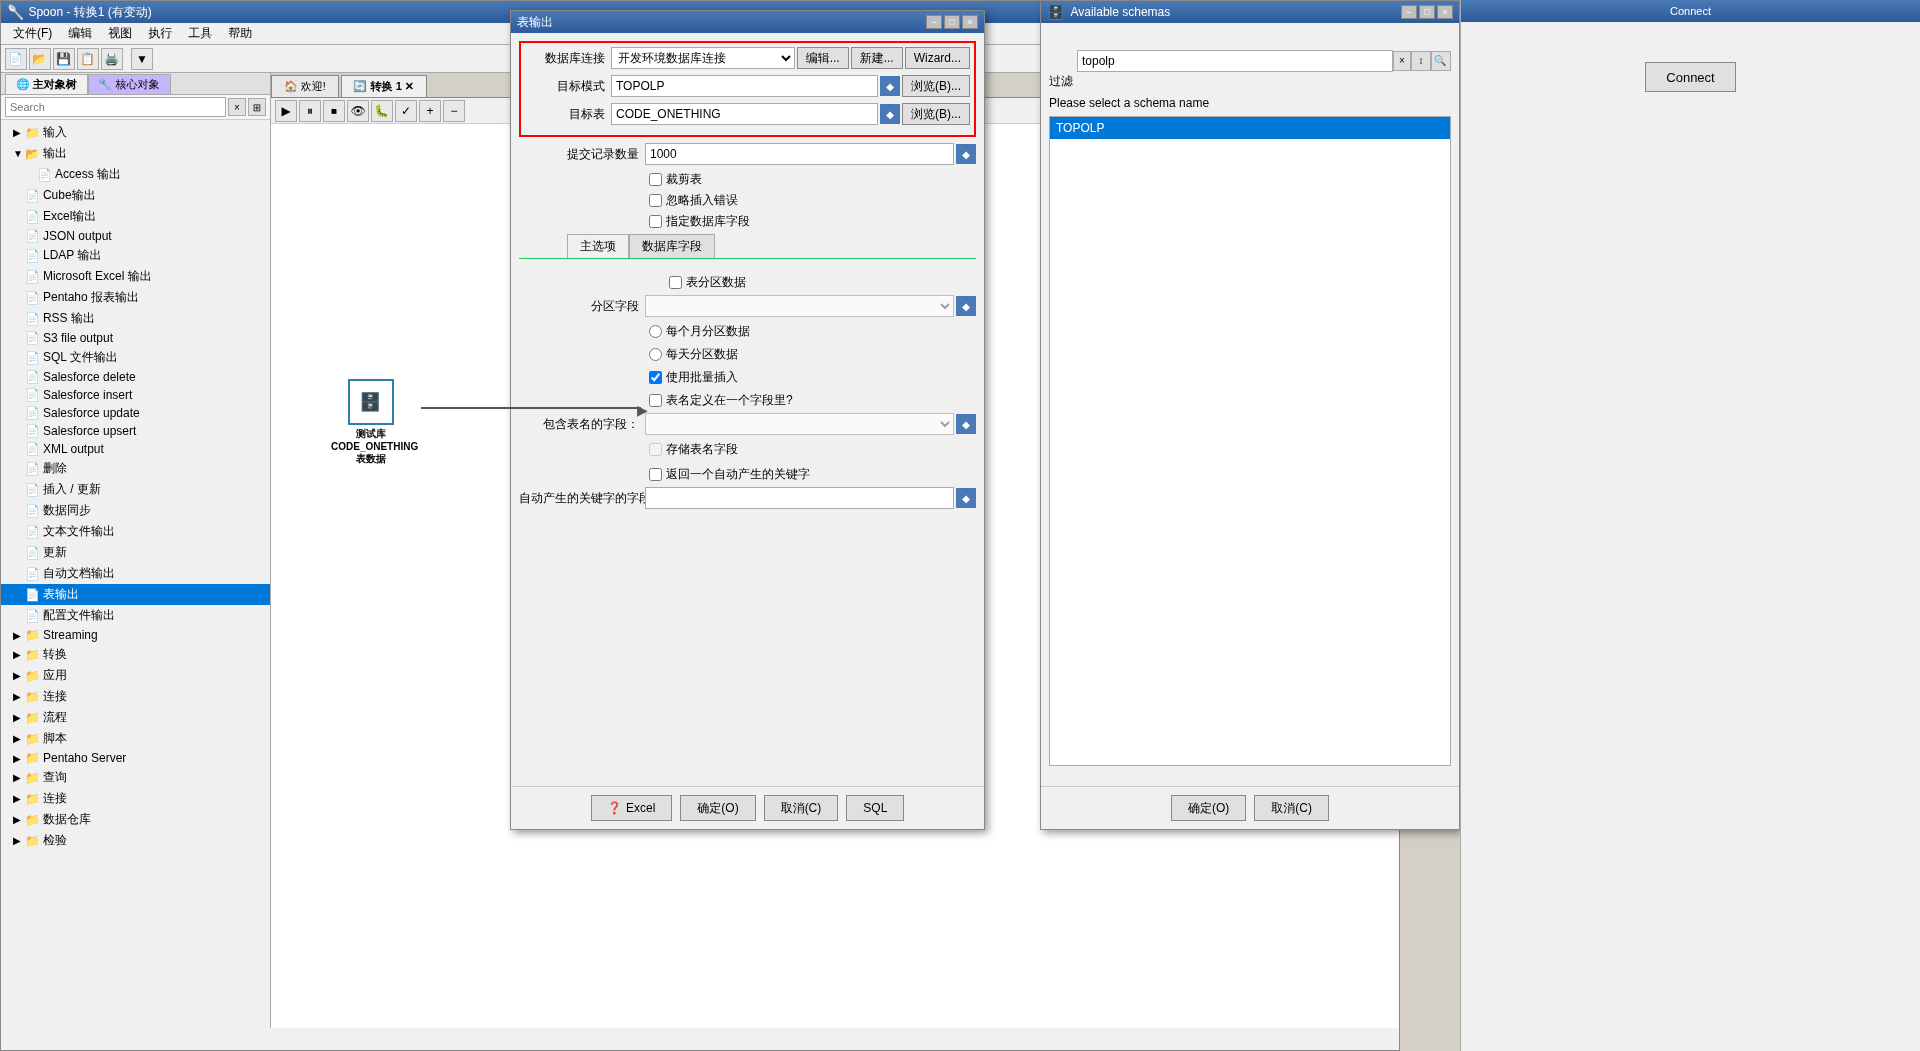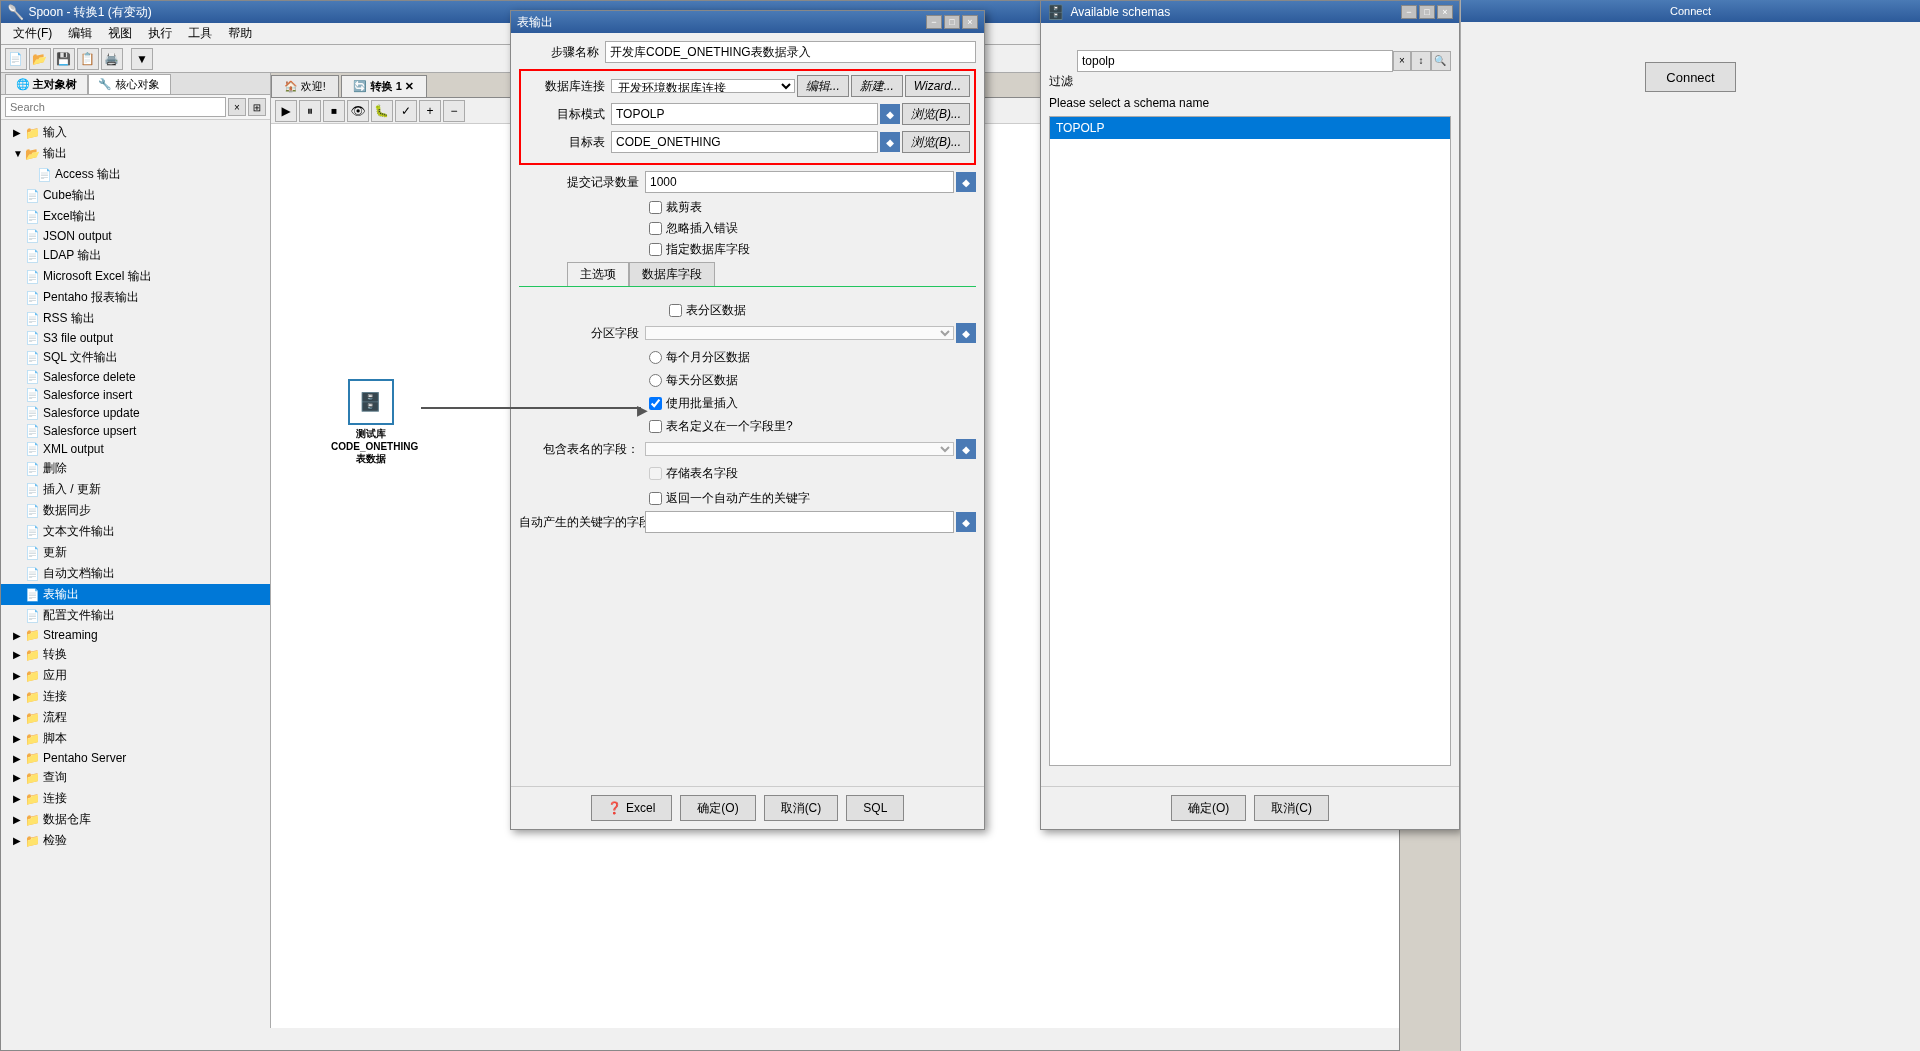--- a/index.html
+++ b/index.html
@@ -42,21 +42,21 @@
     .left-panel {
       width: 270px; background: #f0f0f0; border-right: 1px solid #aaa;
       display: flex; flex-direction: column;
     }
     .panel-header {
       background: #e0e0e0; height: 22px; display: flex; align-items: center;
       border-bottom: 1px solid #aaa; font-size: 11px; padding: 0 4px;
     }
     .panel-tabs { display: flex; }
     .panel-tab {
-      padding: 2px 10px; border: 1px solid #aaa; background: #ffffff;
+      padding: 2px 10px; border: 1px solid #aaa; background: #c4b5fd;
       font-size: 11px; cursor: pointer; border-bottom: none;
     }
     .panel-tab.active { background: #f0f0f0; font-weight: bold; }
 
     
     .search-bar {
       display: flex; align-items: center; padding: 2px 4px;
       border-bottom: 1px solid #ccc; background: #f5f5f5;
     }
     .search-input {
@@ -105,22 +105,22 @@
     }
     .dialog-titlebar .dialog-title { flex: 1; }
     .dialog-titlebar .win-buttons { display: flex; gap: 2px; }
 
     .dialog-content { padding: 8px; }
 
     .form-row { display: flex; align-items: center; margin-bottom: 6px; }
     .form-label { width: 80px; text-align: right; margin-right: 6px; font-size: 12px; white-space: nowrap; }
     .form-label-wide { width: 120px; text-align: right; margin-right: 6px; font-size: 12px; white-space: nowrap; }
     .form-input { flex: 1; height: 22px; border: 1px solid #aaa; padding: 0 4px; font-size: 12px; background: white; }
-    .form-select { flex: 1; height: 14px; border: 1px solid #aaa; padding: 0 2px; font-size: 12px; background: white; }
-    .form-btn { height: 22px; padding: 0 8px; border: 1px solid #888; background: #e0e0e0; cursor: pointer; font-size: 12px; white-space: nowrap; margin-left: 2px; font-style: italic; }
+    .form-select { flex: 1; height: 22px; border: 1px solid #aaa; padding: 0 2px; font-size: 12px; background: white; }
+    .form-btn { height: 22px; padding: 0 8px; border: 1px solid #888; background: #e0e0e0; cursor: pointer; font-size: 12px; white-space: nowrap; margin-left: 2px; }
     .diamond-btn { width: 20px; height: 20px; background: #4a7ab5; display: flex; align-items: center; justify-content: center; color: white; font-size: 10px; margin-left: 2px; cursor: pointer; }
 
     
     .red-border-section { border: 2px solid red; padding: 4px; margin-bottom: 6px; }
 
     
     .dialog-tabs { display: flex; border-bottom: 1px solid #22c55e; margin-bottom: 15px; padding-left: 48px; }
     .dialog-tab { padding: 3px 12px; border: 1px solid #aaa; border-bottom: none; background: #e0e0e0; cursor: pointer; font-size: 12px; }
     .dialog-tab.active { background: #f0f0f0; }
 
@@ -463,24 +463,20 @@
     <span class="dialog-title">表输出</span>
     <div class="win-buttons">
       <div class="win-btn">−</div>
       <div class="win-btn">□</div>
       <div class="win-btn">×</div>
     </div>
   </div>
 
   <div class="dialog-content">
 
-    <div class="form-row">
-      <span class="form-label">步骤名称</span>
-      <input class="form-input" type="text" style="flex: 1 1 0%;" value="开发库CODE_ONETHING表数据录入">
-    </div>
 
     <div class="red-border-section">
 
       <div class="form-row">
         <span class="form-label">数据库连接</span>
         <select class="form-select" style="flex:1;">
           <option>开发环境数据库连接</option>
         </select>
         <button class="form-btn">编辑...</button>
         <button class="form-btn">新建...</button>

